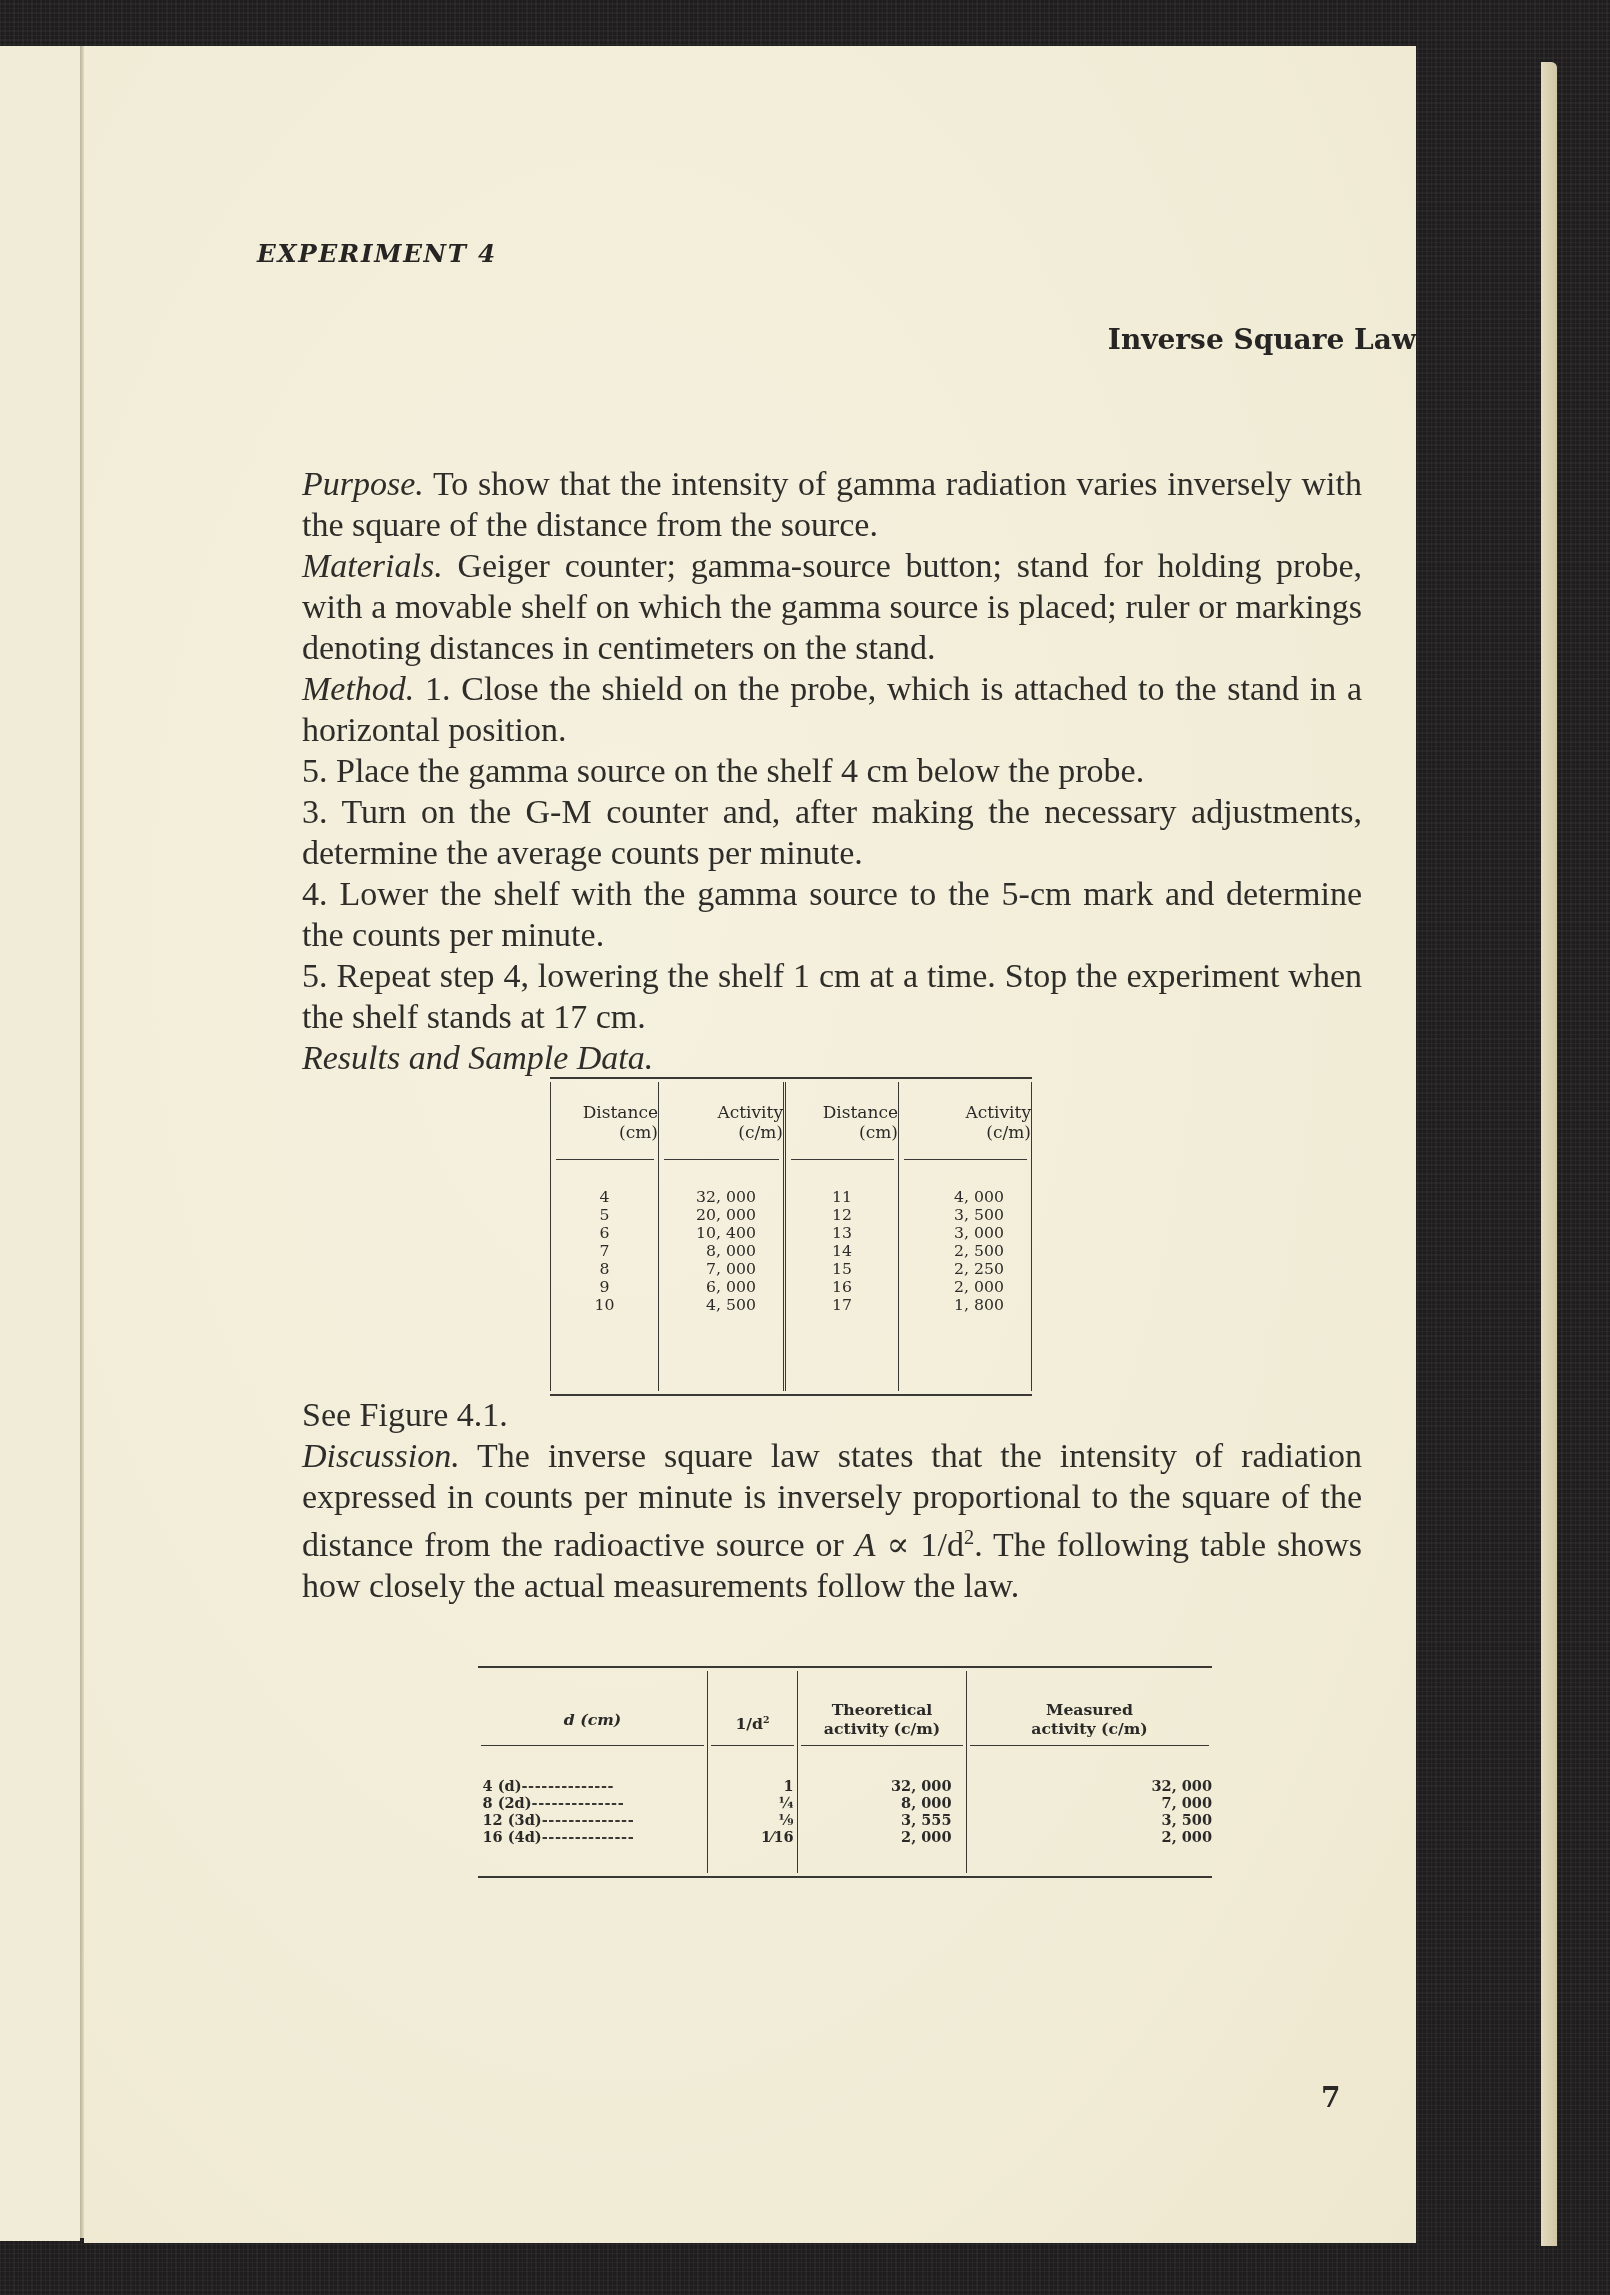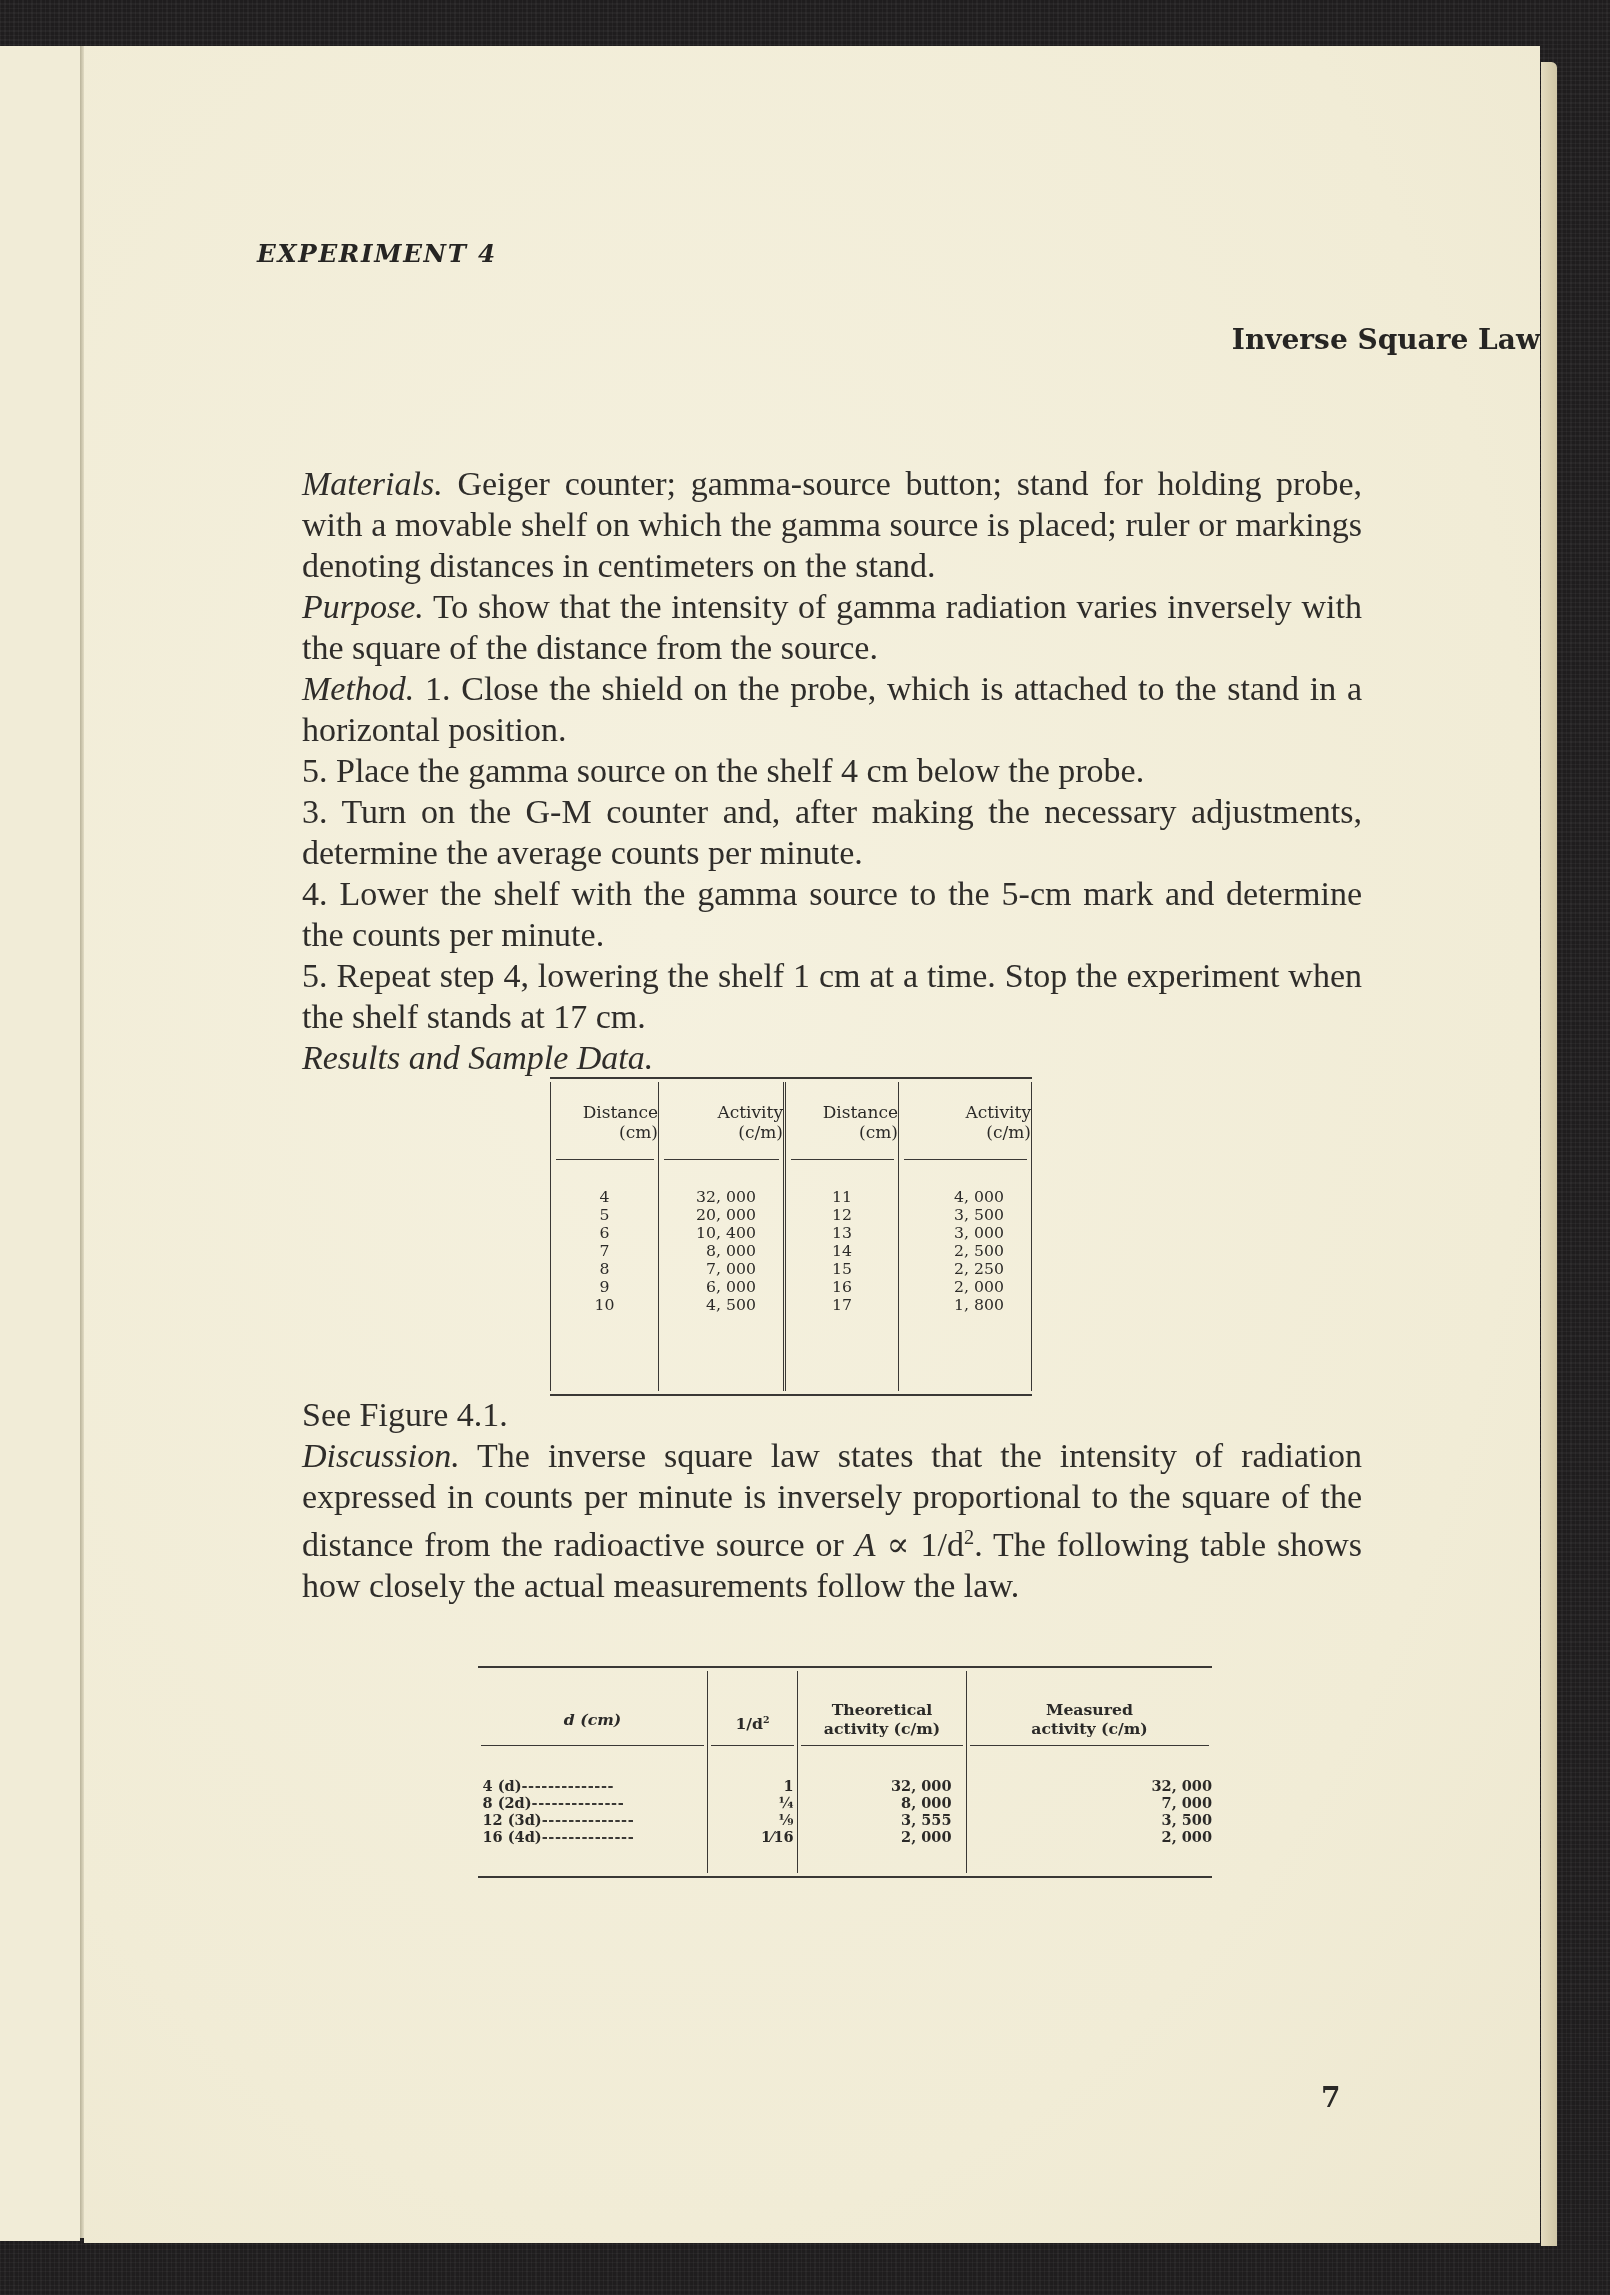--- a/index.html
+++ b/index.html
@@ -17,21 +17,21 @@
     .left-page {
       position: absolute; left: 0; top: 46px; width: 80px; height: 2195px;
       background: #f1ecd7;
     }
     .gutter {
       position: absolute; left: 80px; top: 46px; width: 4.5px; height: 2192px;
       background: linear-gradient(90deg, #b9b39a, #d8d2ba 60%, #e9e3cb);
     }
     
     .page {
-      position: absolute; left: 84px; top: 46px; width: 1456px; height: 2197px;
+      position: absolute; left: 84px; top: 46px; width: 1332px; height: 2197px;
       background: #f3eedb;
       background-image: radial-gradient(ellipse at 40% 40%, #f5f1df 0%, #f1ecd6 70%, #ede7cf 100%);
     }
     .fore-edge {
       position: absolute; left: 1541px; top: 62px; width: 15.7px; height: 2184px;
       background: linear-gradient(90deg, #e4dcc0, #d9d0b1 50%, #cfc6a6);
       border-radius: 0 5.6px 0 0;
     }
     .page-content { position: absolute; left: 0; top: 0; width: 100%; height: 100%; }
 
@@ -107,26 +107,26 @@
 <div class="gutter"></div>
 <div class="fore-edge"></div>
 
 <div class="page">
   <div class="page-content">
     <div class="running-head">EXPERIMENT 4</div>
     <div class="title">Inverse Square Law</div>
 
     <div class="body-text" style="top:417px;">
       <p class="indent">
+        <em>Purpose.</em>
+        <span>To show that the intensity of gamma radiation varies inversely with the square of the distance from the source.</span>
+      </p>
+      <p class="indent">
         <em>Materials.</em>
         <span>Geiger counter; gamma-source button; stand for holding probe, with a movable shelf on which the gamma source is placed; ruler or markings denoting distances in centimeters on the stand.</span>
-      </p>
-      <p class="indent">
-        <em>Purpose.</em>
-        <span>To show that the intensity of gamma radiation varies inversely with the square of the distance from the source.</span>
       </p>
       <p class="indent">
         <em>Method.</em>
         <span>1. Close the shield on the probe, which is attached to the stand in a horizontal position.</span>
       </p>
       <p class="indent">5. Place the gamma source on the shelf 4 cm below the probe.</p>
       <p class="indent">3. Turn on the G-M counter and, after making the necessary adjustments, determine the average counts per minute.</p>
       <p class="indent">4. Lower the shelf with the gamma source to the 5-cm mark and determine the counts per minute.</p>
       <p class="indent">5. Repeat step 4, lowering the shelf 1 cm at a time.  Stop the experiment when the shelf stands at 17 cm.</p>
       <p class="indent">

